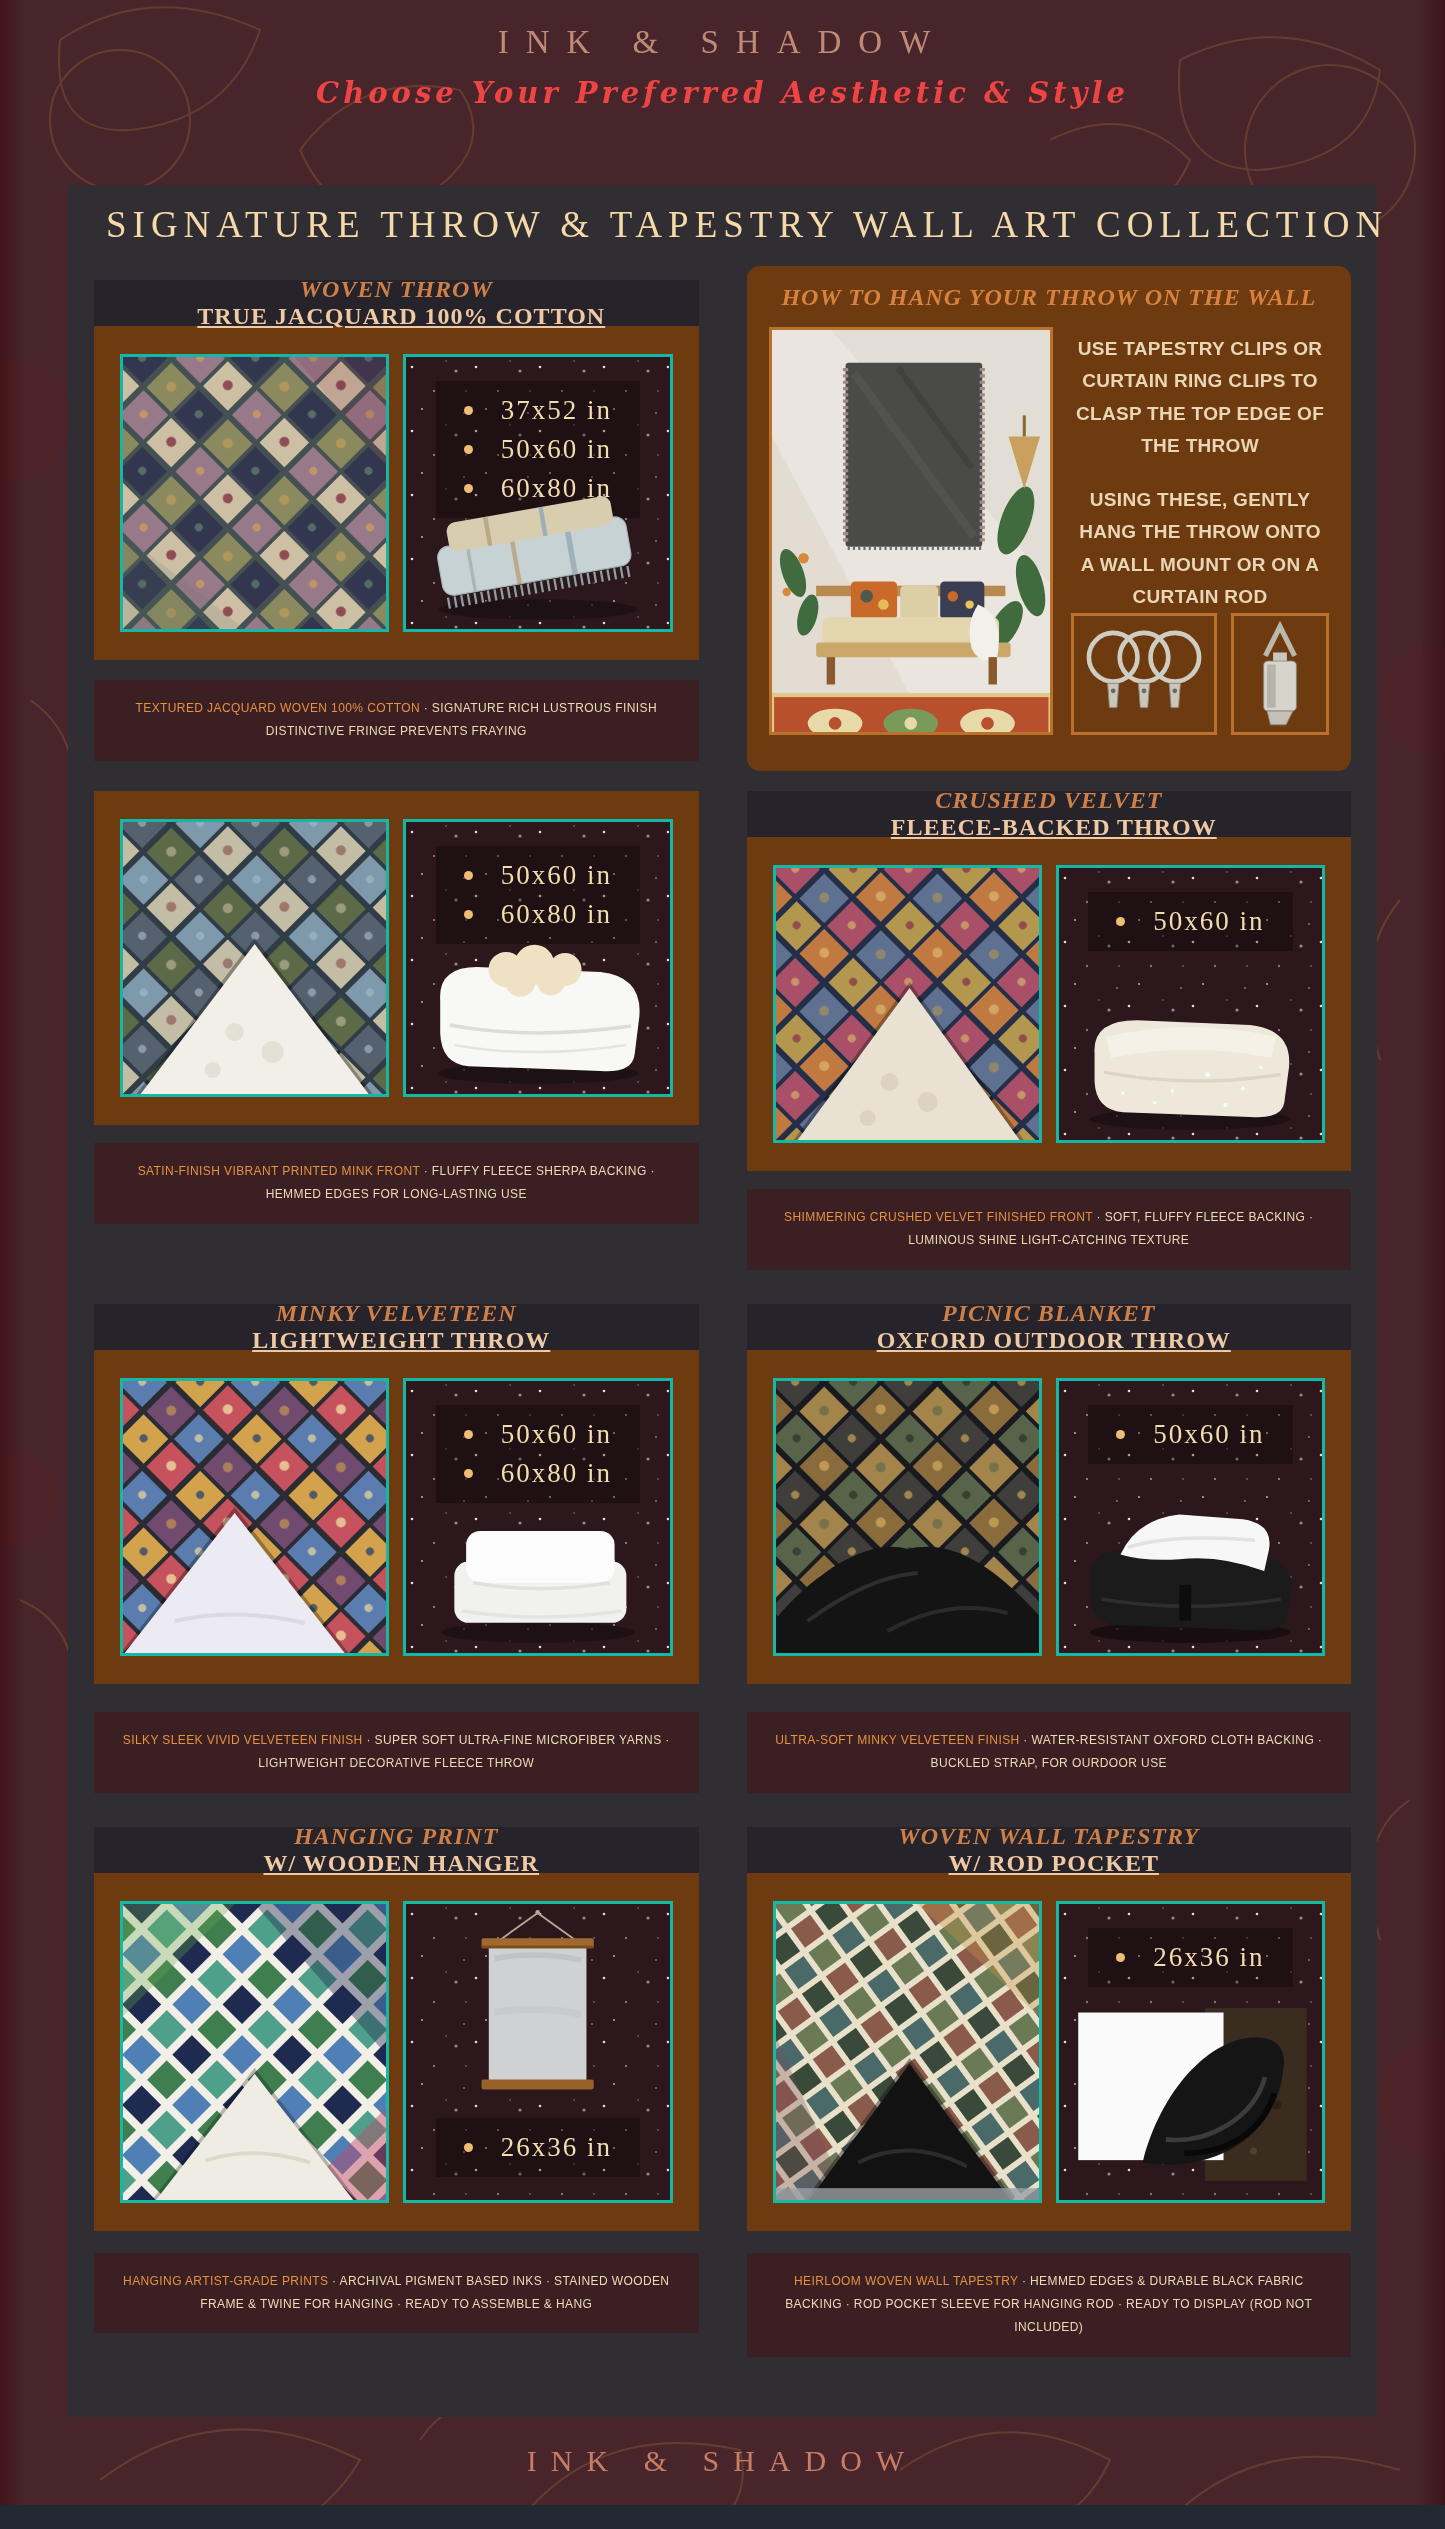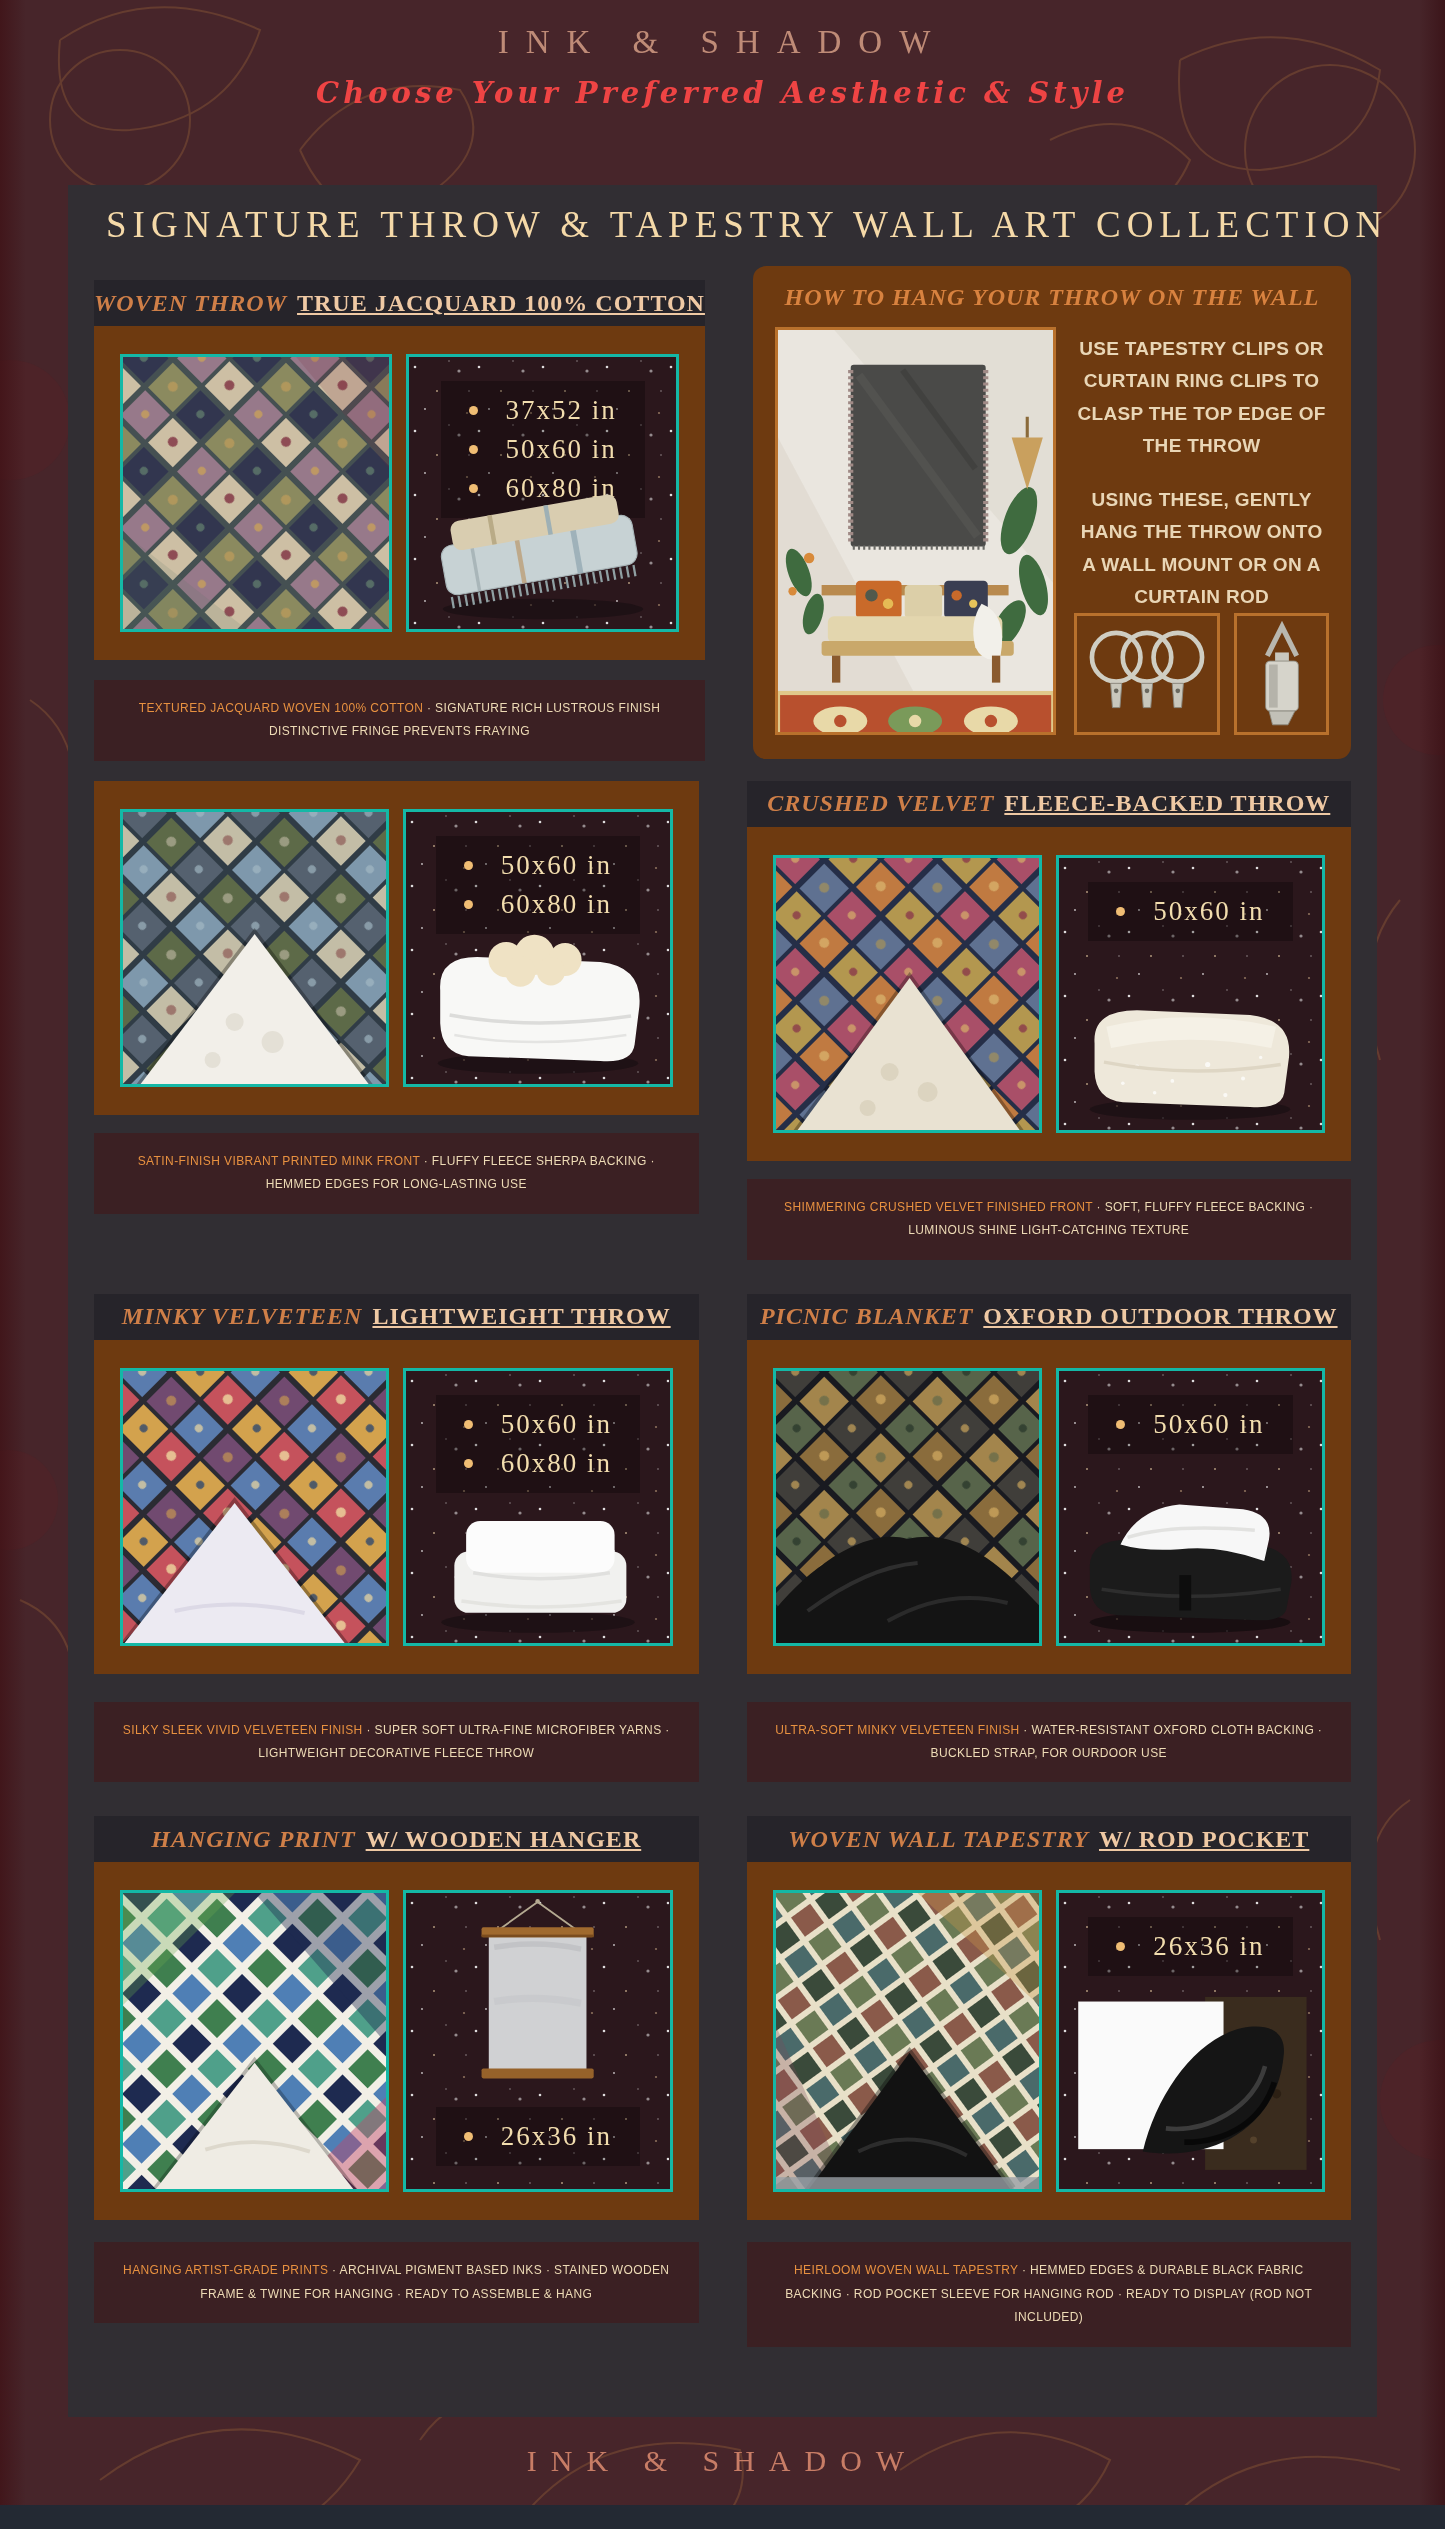--- a/index.html
+++ b/index.html
@@ -23,21 +23,21 @@
   .colltitle{padding-top:18px;text-align:center;font-size:37px;letter-spacing:6px;
              color:#f5d9a8;font-weight:400;white-space:nowrap;margin-left:12px;}
 
   .row{display:grid;grid-template-columns:1fr 1fr;column-gap:48px;align-items:start;}
   .row1{margin-top:34px;}
   .row2{margin-top:20px;}
   .row3{margin-top:34px;}
   .row4{margin-top:34px;}
 
   .card-head{height:46px;display:flex;align-items:center;justify-content:center;
-             background:#26242a;white-space:nowrap;}
+             background:#26242a;white-space:nowrap;flex-direction:column;}
   .card-head .em{font-style:italic;color:#cf7f48;font-size:24px;letter-spacing:1px;font-weight:bold;}
   .card-head .rest{color:#efc9a4;font-size:24px;letter-spacing:1px;margin-left:10px;font-weight:bold;text-decoration:underline;}
 
   .pcard{background:#6e3a10;padding:28px 26px;display:flex;gap:14px;}
   .imgbox{flex:1;border:3px solid #14b8a6;height:272px;overflow:hidden;position:relative;background:#2b171c;}
   .row4 .imgbox{height:296px;}
   .photo-svg{width:100%;height:100%;}
   .size-panel{display:flex;flex-direction:column;align-items:center;}
   .stars-fill{position:absolute;inset:0;width:100%;height:100%;}
   .size-list{position:relative;margin-top:24px;background:rgba(0,0,0,.28);padding:10px 28px;}
@@ -49,21 +49,21 @@
   .desc{background:#3b2023;text-align:center;font-family:"Liberation Sans",sans-serif;
         font-size:12px;font-weight:normal;line-height:1.95;letter-spacing:.4px;
         color:#eedbb6;padding:17px 24px;}
   .desc .lead{color:#e89140;}
   .d1{margin-top:20px;}
   .d2{margin-top:18px;}
   .d3{margin-top:28px;}
   .d4{margin-top:22px;}
 
   
-  .howto{margin-top:-14px;background:#6e3a10;padding:18px 22px 24px;border-radius:13px;}
+  .howto{margin-top:-14px;background:#6e3a10;padding:18px 22px 36px;border-radius:13px;}
   .howto-title{text-align:center;font-size:24px;font-style:italic;font-weight:bold;
                color:#d8823f;letter-spacing:1px;margin-bottom:16px;white-space:nowrap;}
   .howto-body{display:flex;gap:18px;height:408px;}
   .howto-photo{flex:1.08;border:3px solid #b9712c;overflow:hidden;}
   .howto-right{flex:1;display:flex;flex-direction:column;align-items:center;}
   .howto-step{font-family:"Liberation Sans",sans-serif;font-size:19px;font-weight:bold;
               color:#e9d6b6;text-align:center;line-height:1.7;letter-spacing:.3px;margin:6px 0 0;}
   .howto-step + .howto-step{margin-top:22px;}
   .howto-minis{display:flex;gap:14px;margin-top:auto;width:100%;height:128px;}
   .mini{border:3px solid #b9712c;background:#6e3a10;display:flex;align-items:center;justify-content:center;}

